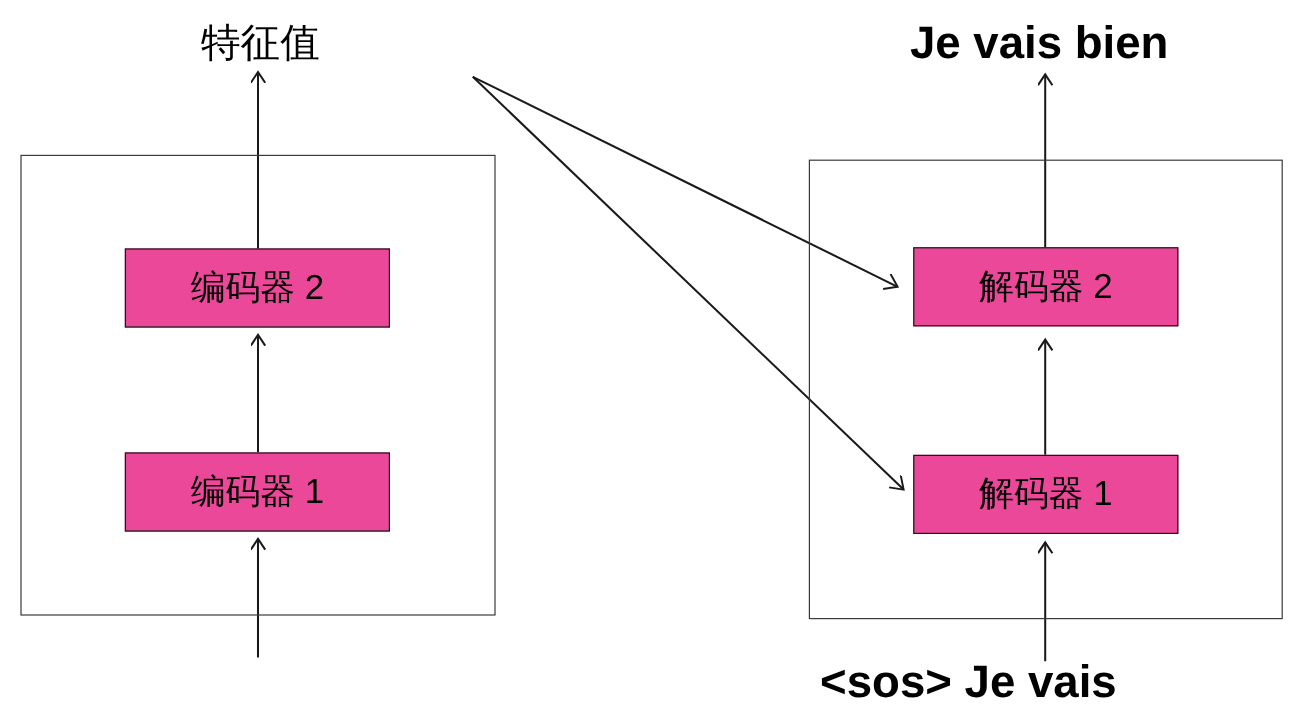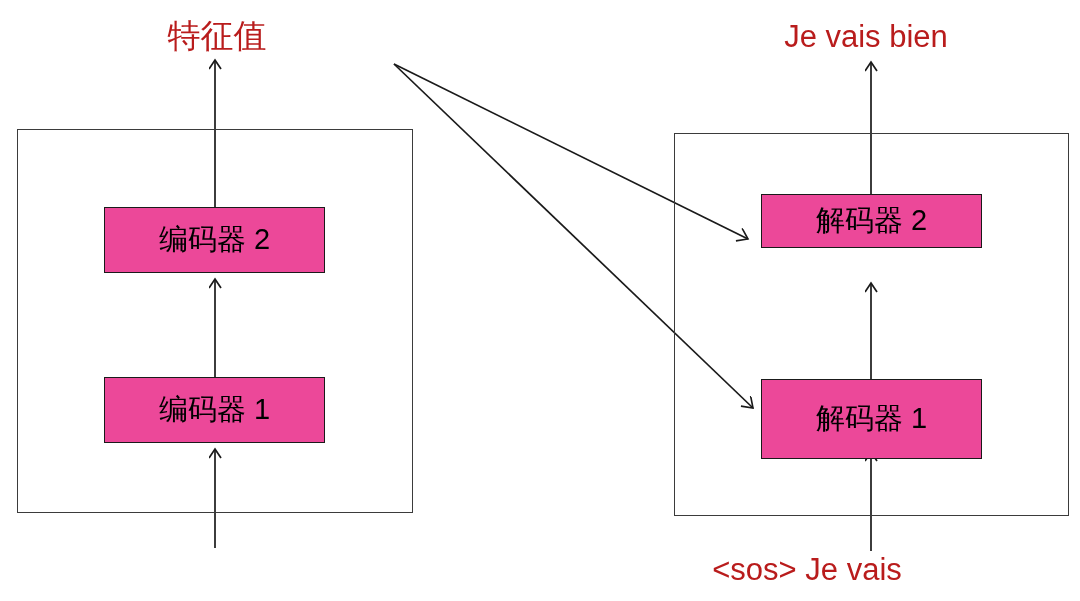--- a/index.html
+++ b/index.html
@@ -23,29 +23,30 @@
     position: absolute;
     left: 0;
     top: 0;
     width: 1080px;
     height: 601px;
   }
   .txt {
     position: absolute;
     white-space: nowrap;
     line-height: 1;
-    color: #b91c1c;
+    color: #000000;
     text-align: center;
   }
   .label-cjk {
     font-size: 33px;
     letter-spacing: 0px;
   }
   .label-latin {
-    font-size: 31px;
+    font-size: 38px;
+    font-weight: bold;
   }
   .block-label {
     font-size: 29px;
     text-align: center;
   }
   .centered {
     transform: translate(-50%, -50%);
   }
   .stack-outer {
     position: absolute;
@@ -105,23 +106,23 @@
 
   <div class="block-box block-label" style="left:104px; top:377px; width:221px; height:66px;">
     <span>编码器 1</span>
   </div>
 
 
   <div class="txt label-latin centered" style="left:866px; top:36px;">Je vais bien</div>
 
   <div class="stack-outer" style="left:674px; top:133px; width:395px; height:383px;"></div>
 
-  <div class="block-box block-label" style="left:761px; top:194px; width:221px; height:54px;">
+  <div class="block-box block-label" style="left:761px; top:206px; width:221px; height:66px;">
     <span>解码器 2</span>
   </div>
 
-  <div class="block-box block-label" style="left:761px; top:379px; width:221px; height:80px;">
+  <div class="block-box block-label" style="left:761px; top:379px; width:221px; height:66px;">
     <span>解码器 1</span>
   </div>
 
   <div class="txt label-latin centered" style="left:807px; top:569px;">&lt;sos&gt; Je vais</div>
 
 </div>
 
 </body></html>

